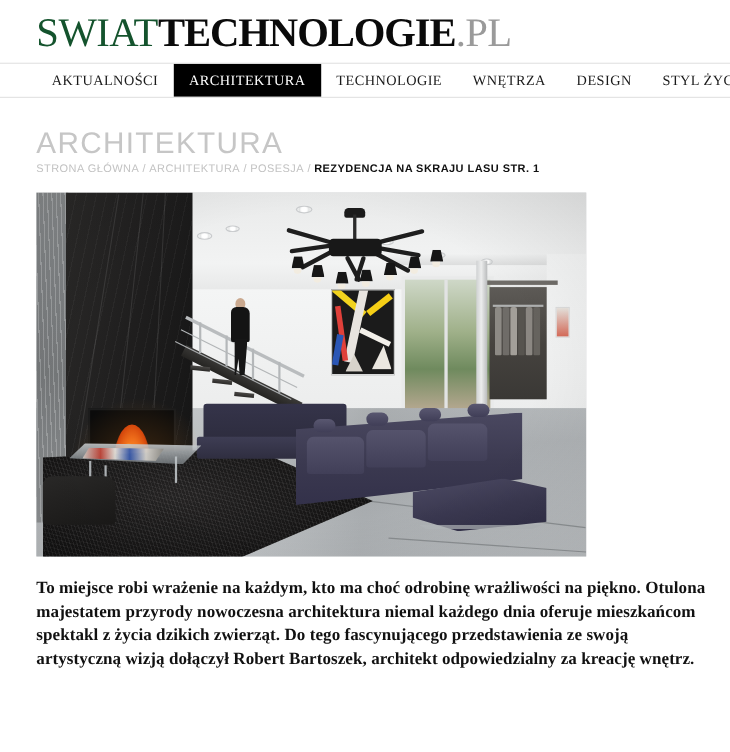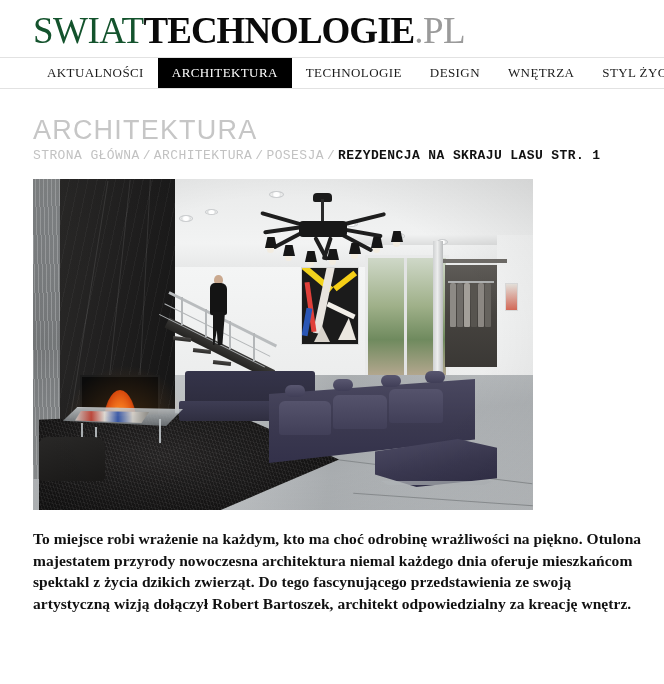--- a/index.html
+++ b/index.html
@@ -68,22 +68,22 @@
     font-family: "Liberation Sans", "DejaVu Sans", sans-serif;
     font-size: 27px;
     font-weight: 300;
     letter-spacing: 1.2px;
     color: #c6c6c6;
     margin-top: 26px;
     line-height: 30px;
   }
   .breadcrumb {
     margin-top: 3px;
-    font-family: Liberation Mono, monospace;
-    font-size: 13px;
+    font-family: Liberation Sans, sans-serif;
+    font-size: 10px;
     letter-spacing: 0.4px;
     color: #c2c2c2;
     white-space: nowrap;
   }
   .breadcrumb .crumb { color: #c2c2c2; text-decoration: none; cursor: pointer; }
   .breadcrumb .sep { color: #c2c2c2; margin: 0 3px; }
   .breadcrumb .crumb.current {
     color: #111111;
     font-weight: 700;
   }
@@ -386,22 +386,22 @@
 <body>
 
 <div class="logo-wrap">
   <div class="logo"><span class="l-a">SWIAT</span><span class="l-b">TECHNOLOGIE</span><span class="l-c">.PL</span></div>
 </div>
 
 <nav class="nav">
   <a class="nav-item">AKTUALNOŚCI</a>
   <a class="nav-item active">ARCHITEKTURA</a>
   <a class="nav-item">TECHNOLOGIE</a>
+  <a class="nav-item">WNĘTRZA</a>
   <a class="nav-item">DESIGN</a>
-  <a class="nav-item">WNĘTRZA</a>
   <a class="nav-item">STYL ŻYCIA</a>
 
 </nav>
 
 <div class="content">
 
   <div class="section-title">ARCHITEKTURA</div>
 
   <div class="breadcrumb"><span class="crumb">STRONA GŁÓWNA</span><span class="sep">/</span><span class="crumb">ARCHITEKTURA</span><span class="sep">/</span><span class="crumb">POSESJA</span><span class="sep">/</span><span class="crumb current">REZYDENCJA NA SKRAJU LASU STR. 1</span></div>
 

